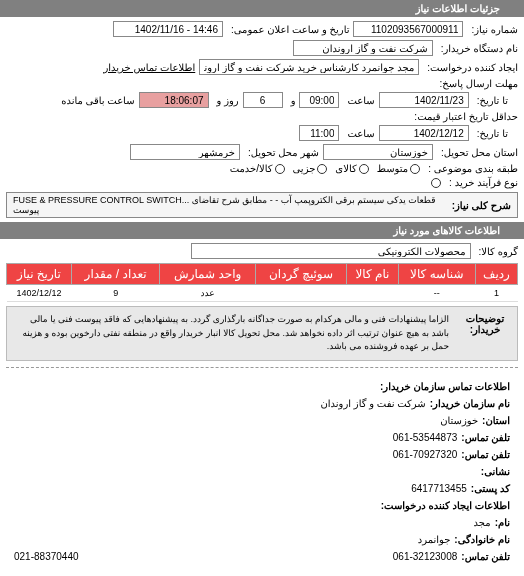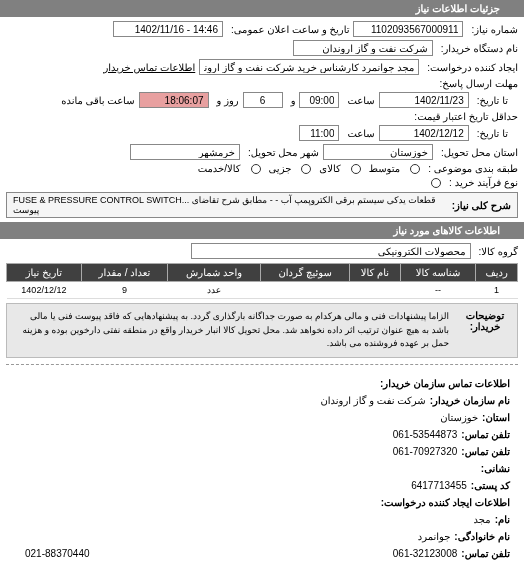--- a/index.html
+++ b/index.html
@@ -42,21 +42,21 @@
   min-width: 0;
 }
 .radio-group {
   display: flex;
   gap: 8px;
   align-items: center;
 }
 .radio-item {
   display: flex;
   align-items: center;
-  gap: 10px;
+  gap: 2px;
 }
 .radio-dot {
   width: 10px;
   height: 10px;
   border: 1px solid #333;
   border-radius: 50%;
   display: inline-block;
 }
 .big-keyword {
   border: 1px solid #888;
@@ -73,23 +73,23 @@
   direction: ltr;
   text-align: left;
   font-size: 9px;
 }
 table.items {
   width: 100%;
   border-collapse: collapse;
   margin-top: 4px;
 }
 table.items th {
-  background: #404040;
+  background: #ef4444;
   color: #fff;
-  font-size: 10px;
+  font-size: 12px;
   padding: 3px 2px;
   border: 1px solid #aaa;
   font-weight: normal;
 }
 table.items td {
   font-size: 9px;
   padding: 3px 2px;
   border-bottom: 1px solid #ddd;
   text-align: center;
   background: #fff;
@@ -114,21 +114,20 @@
   line-height: 1.5;
 }
 .divider {
   border-top: 1px dashed #999;
   margin: 6px 0;
 }
 .contact-block {
   padding: 4px 8px;
   font-size: 10px;
   line-height: 1.7;
-  margin-left: 11px;
 }
 .contact-block .line {
   display: flex;
   gap: 4px;
 }
 .contact-block .bold {
   font-weight: bold;
 }
 .w40 { width: 40px; }
 .w70 { width: 70px; }

